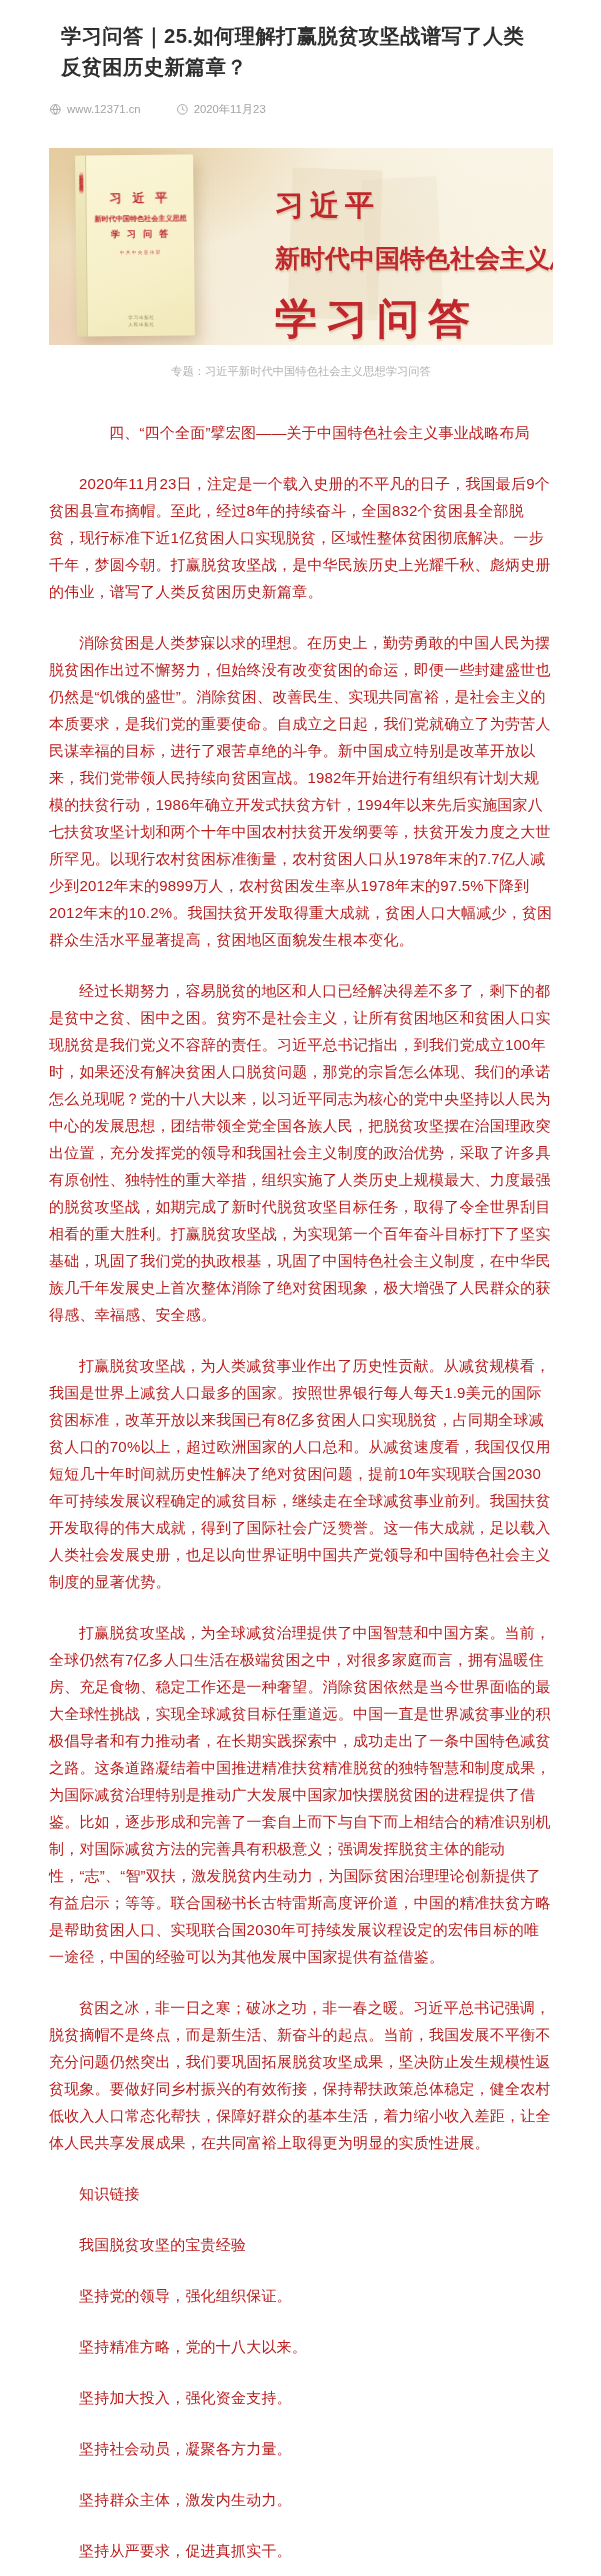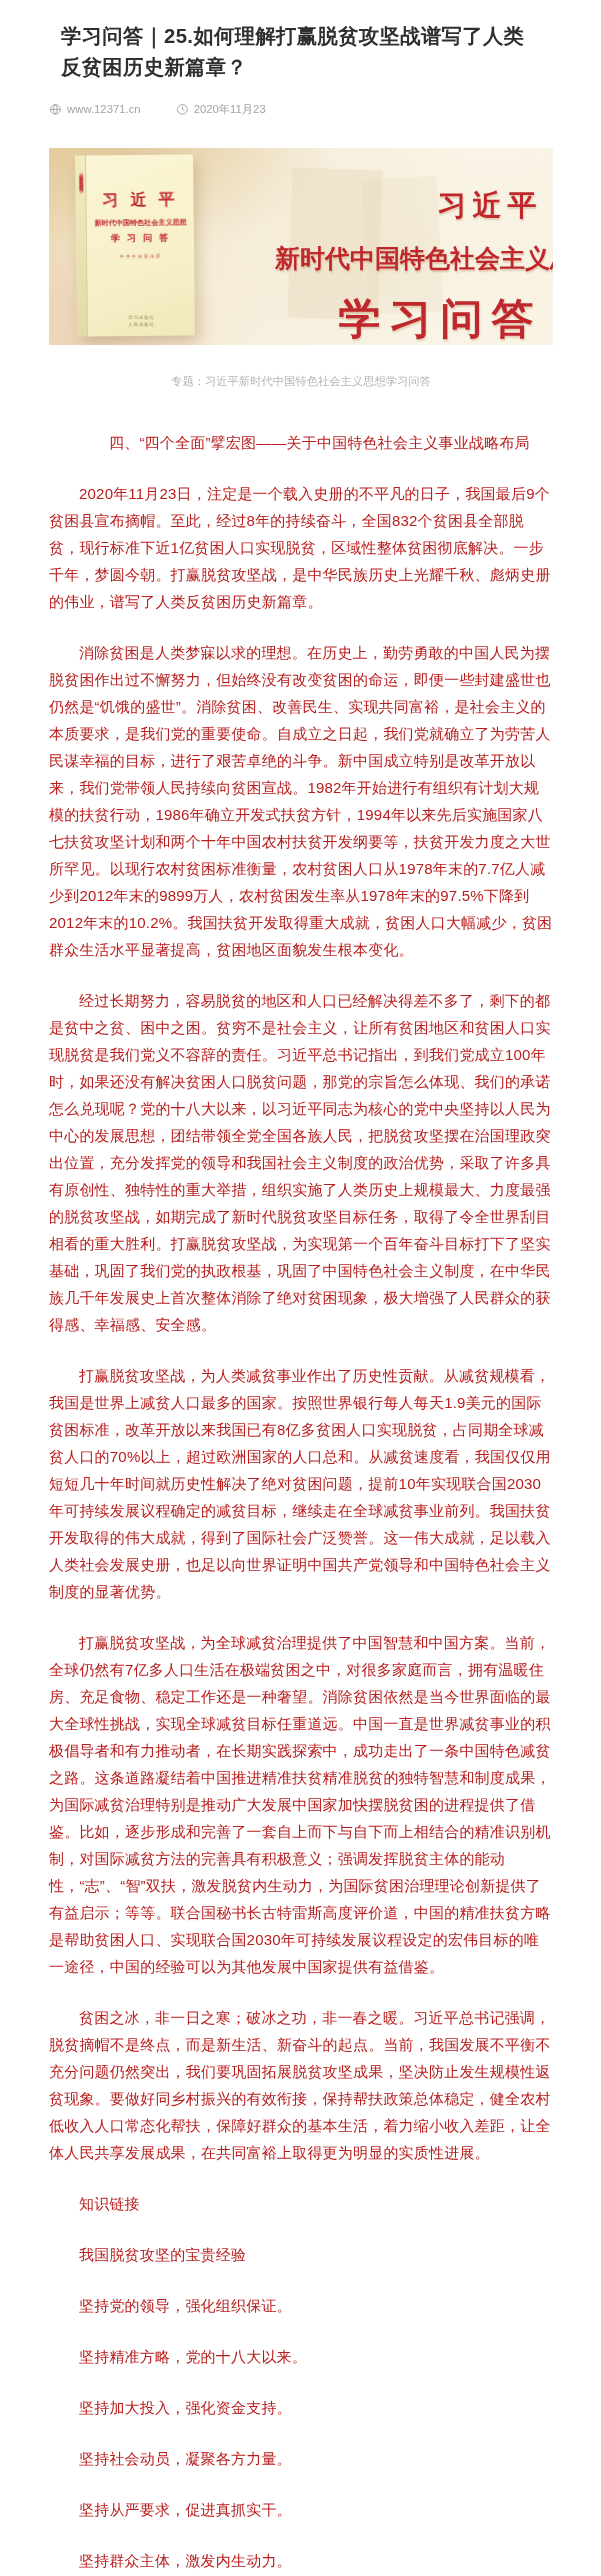--- a/index.html
+++ b/index.html
@@ -25,36 +25,36 @@
   
   .book{position:absolute;left:27px;top:7.5px;display:flex;transform:rotate(-.6deg);
         filter:drop-shadow(4.5px 7.5px 7.5px rgba(150,120,70,.35));}
   .spine{width:11.3px;background:linear-gradient(180deg,#f3ecc2,#e3d9a8);
          border-right:0.8px solid #d8cd9a;display:flex;align-items:flex-start;justify-content:center;
          padding-top:13.5px;box-sizing:border-box;}
   .spine-text{writing-mode:vertical-rl;font-size:4.5px;color:#c0272d;letter-spacing:0.8px;line-height:1;}
   .cover{width:107px;height:181px;background:linear-gradient(160deg,#faf5d6 0%,#f7f0c9 60%,#f1e8ba 100%);
          display:flex;flex-direction:column;align-items:center;box-sizing:border-box;
          padding:35px 4.5px 7.5px;border-radius:0 1.5px 1.5px 0;}
-  .cover .c1{color:#c0272d;font-weight:bold;font-size:16px;letter-spacing:3.8px;}
+  .cover .c1{color:#c0272d;font-weight:bold;font-size:12px;letter-spacing:3.8px;}
   .cover .c2{color:#c0272d;font-weight:bold;font-size:7.1px;margin-top:6.8px;white-space:nowrap;}
   .cover .c3{color:#c0272d;font-weight:bold;font-size:9px;letter-spacing:2.3px;margin-top:4px;}
   .cover .c4{color:#c2554e;font-size:4.5px;margin-top:9px;letter-spacing:1.5px;}
   .cover .c5{margin-top:auto;color:#8a7f55;font-size:4.5px;line-height:6.8px;text-align:center;
              letter-spacing:0.8px;}
   
-  .headline{position:absolute;left:226px;right:10.5px;top:38px;text-align:right;color:#c0272d;}
+  .headline{position:absolute;left:226px;right:10.5px;top:38px;text-align:left;color:#c0272d;}
   .headline .h-l1{font-size:29px;font-weight:bold;letter-spacing:6px;
                   text-shadow:0.8px 1.5px 1.5px rgba(170,110,60,.28);}
   .headline .h-l2{font-size:25px;font-weight:bold;margin-top:16px;white-space:nowrap;
                   text-shadow:0.8px 1.5px 1.5px rgba(170,110,60,.28);}
   .headline .h-l3{font-size:42px;font-weight:bold;letter-spacing:9px;margin-top:16.6px;
                   text-shadow:0.8px 1.5px 1.5px rgba(170,110,60,.28);}
   
-  .caption{margin-top:28px;text-align:center;color:#b3b3b3;font-size:11.3px;line-height:16.6px;}
+  .caption{margin-top:18px;text-align:center;color:#b3b3b3;font-size:11.3px;line-height:16.6px;}
   
   .article{margin-top:40px;color:#b91c1c;font-size:15px;}
   .article p{margin:0 0 24px;line-height:27px;text-indent:2em;letter-spacing:0.2px;}
   .article p.section-header{text-indent:4em;}
   .article p:last-child{margin-bottom:0;}
 </style>
 </head>
 <body>
 
 <div class="page">
@@ -120,18 +120,18 @@
     <p>经过长期努力，容易脱贫的地区和人口已经解决得差不多了，剩下的都是贫中之贫、困中之困。贫穷不是社会主义，让所有贫困地区和贫困人口实现脱贫是我们党义不容辞的责任。习近平总书记指出，到我们党成立100年时，如果还没有解决贫困人口脱贫问题，那党的宗旨怎么体现、我们的承诺怎么兑现呢？党的十八大以来，以习近平同志为核心的党中央坚持以人民为中心的发展思想，团结带领全党全国各族人民，把脱贫攻坚摆在治国理政突出位置，充分发挥党的领导和我国社会主义制度的政治优势，采取了许多具有原创性、独特性的重大举措，组织实施了人类历史上规模最大、力度最强的脱贫攻坚战，如期完成了新时代脱贫攻坚目标任务，取得了令全世界刮目相看的重大胜利。打赢脱贫攻坚战，为实现第一个百年奋斗目标打下了坚实基础，巩固了我们党的执政根基，巩固了中国特色社会主义制度，在中华民族几千年发展史上首次整体消除了绝对贫困现象，极大增强了人民群众的获得感、幸福感、安全感。</p>
     <p>打赢脱贫攻坚战，为人类减贫事业作出了历史性贡献。从减贫规模看，我国是世界上减贫人口最多的国家。按照世界银行每人每天1.9美元的国际贫困标准，改革开放以来我国已有8亿多贫困人口实现脱贫，占同期全球减贫人口的70%以上，超过欧洲国家的人口总和。从减贫速度看，我国仅仅用短短几十年时间就历史性解决了绝对贫困问题，提前10年实现联合国2030年可持续发展议程确定的减贫目标，继续走在全球减贫事业前列。我国扶贫开发取得的伟大成就，得到了国际社会广泛赞誉。这一伟大成就，足以载入人类社会发展史册，也足以向世界证明中国共产党领导和中国特色社会主义制度的显著优势。</p>
     <p>打赢脱贫攻坚战，为全球减贫治理提供了中国智慧和中国方案。当前，全球仍然有7亿多人口生活在极端贫困之中，对很多家庭而言，拥有温暖住房、充足食物、稳定工作还是一种奢望。消除贫困依然是当今世界面临的最大全球性挑战，实现全球减贫目标任重道远。中国一直是世界减贫事业的积极倡导者和有力推动者，在长期实践探索中，成功走出了一条中国特色减贫之路。这条道路凝结着中国推进精准扶贫精准脱贫的独特智慧和制度成果，为国际减贫治理特别是推动广大发展中国家加快摆脱贫困的进程提供了借鉴。比如，逐步形成和完善了一套自上而下与自下而上相结合的精准识别机制，对国际减贫方法的完善具有积极意义；强调发挥脱贫主体的能动性，“志”、“智”双扶，激发脱贫内生动力，为国际贫困治理理论创新提供了有益启示；等等。联合国秘书长古特雷斯高度评价道，中国的精准扶贫方略是帮助贫困人口、实现联合国2030年可持续发展议程设定的宏伟目标的唯一途径，中国的经验可以为其他发展中国家提供有益借鉴。</p>
     <p>贫困之冰，非一日之寒；破冰之功，非一春之暖。习近平总书记强调，脱贫摘帽不是终点，而是新生活、新奋斗的起点。当前，我国发展不平衡不充分问题仍然突出，我们要巩固拓展脱贫攻坚成果，坚决防止发生规模性返贫现象。要做好同乡村振兴的有效衔接，保持帮扶政策总体稳定，健全农村低收入人口常态化帮扶，保障好群众的基本生活，着力缩小收入差距，让全体人民共享发展成果，在共同富裕上取得更为明显的实质性进展。</p>
     <p>知识链接</p>
     <p>我国脱贫攻坚的宝贵经验</p>
     <p>坚持党的领导，强化组织保证。</p>
     <p>坚持精准方略，党的十八大以来。</p>
     <p>坚持加大投入，强化资金支持。</p>
     <p>坚持社会动员，凝聚各方力量。</p>
+    <p>坚持群众主体，激发内生动力。</p>
     <p>坚持从严要求，促进真抓实干。</p>
-    <p>坚持群众主体，激发内生动力。</p>
   </div>
 
 </div>
 
 
 </body></html>

